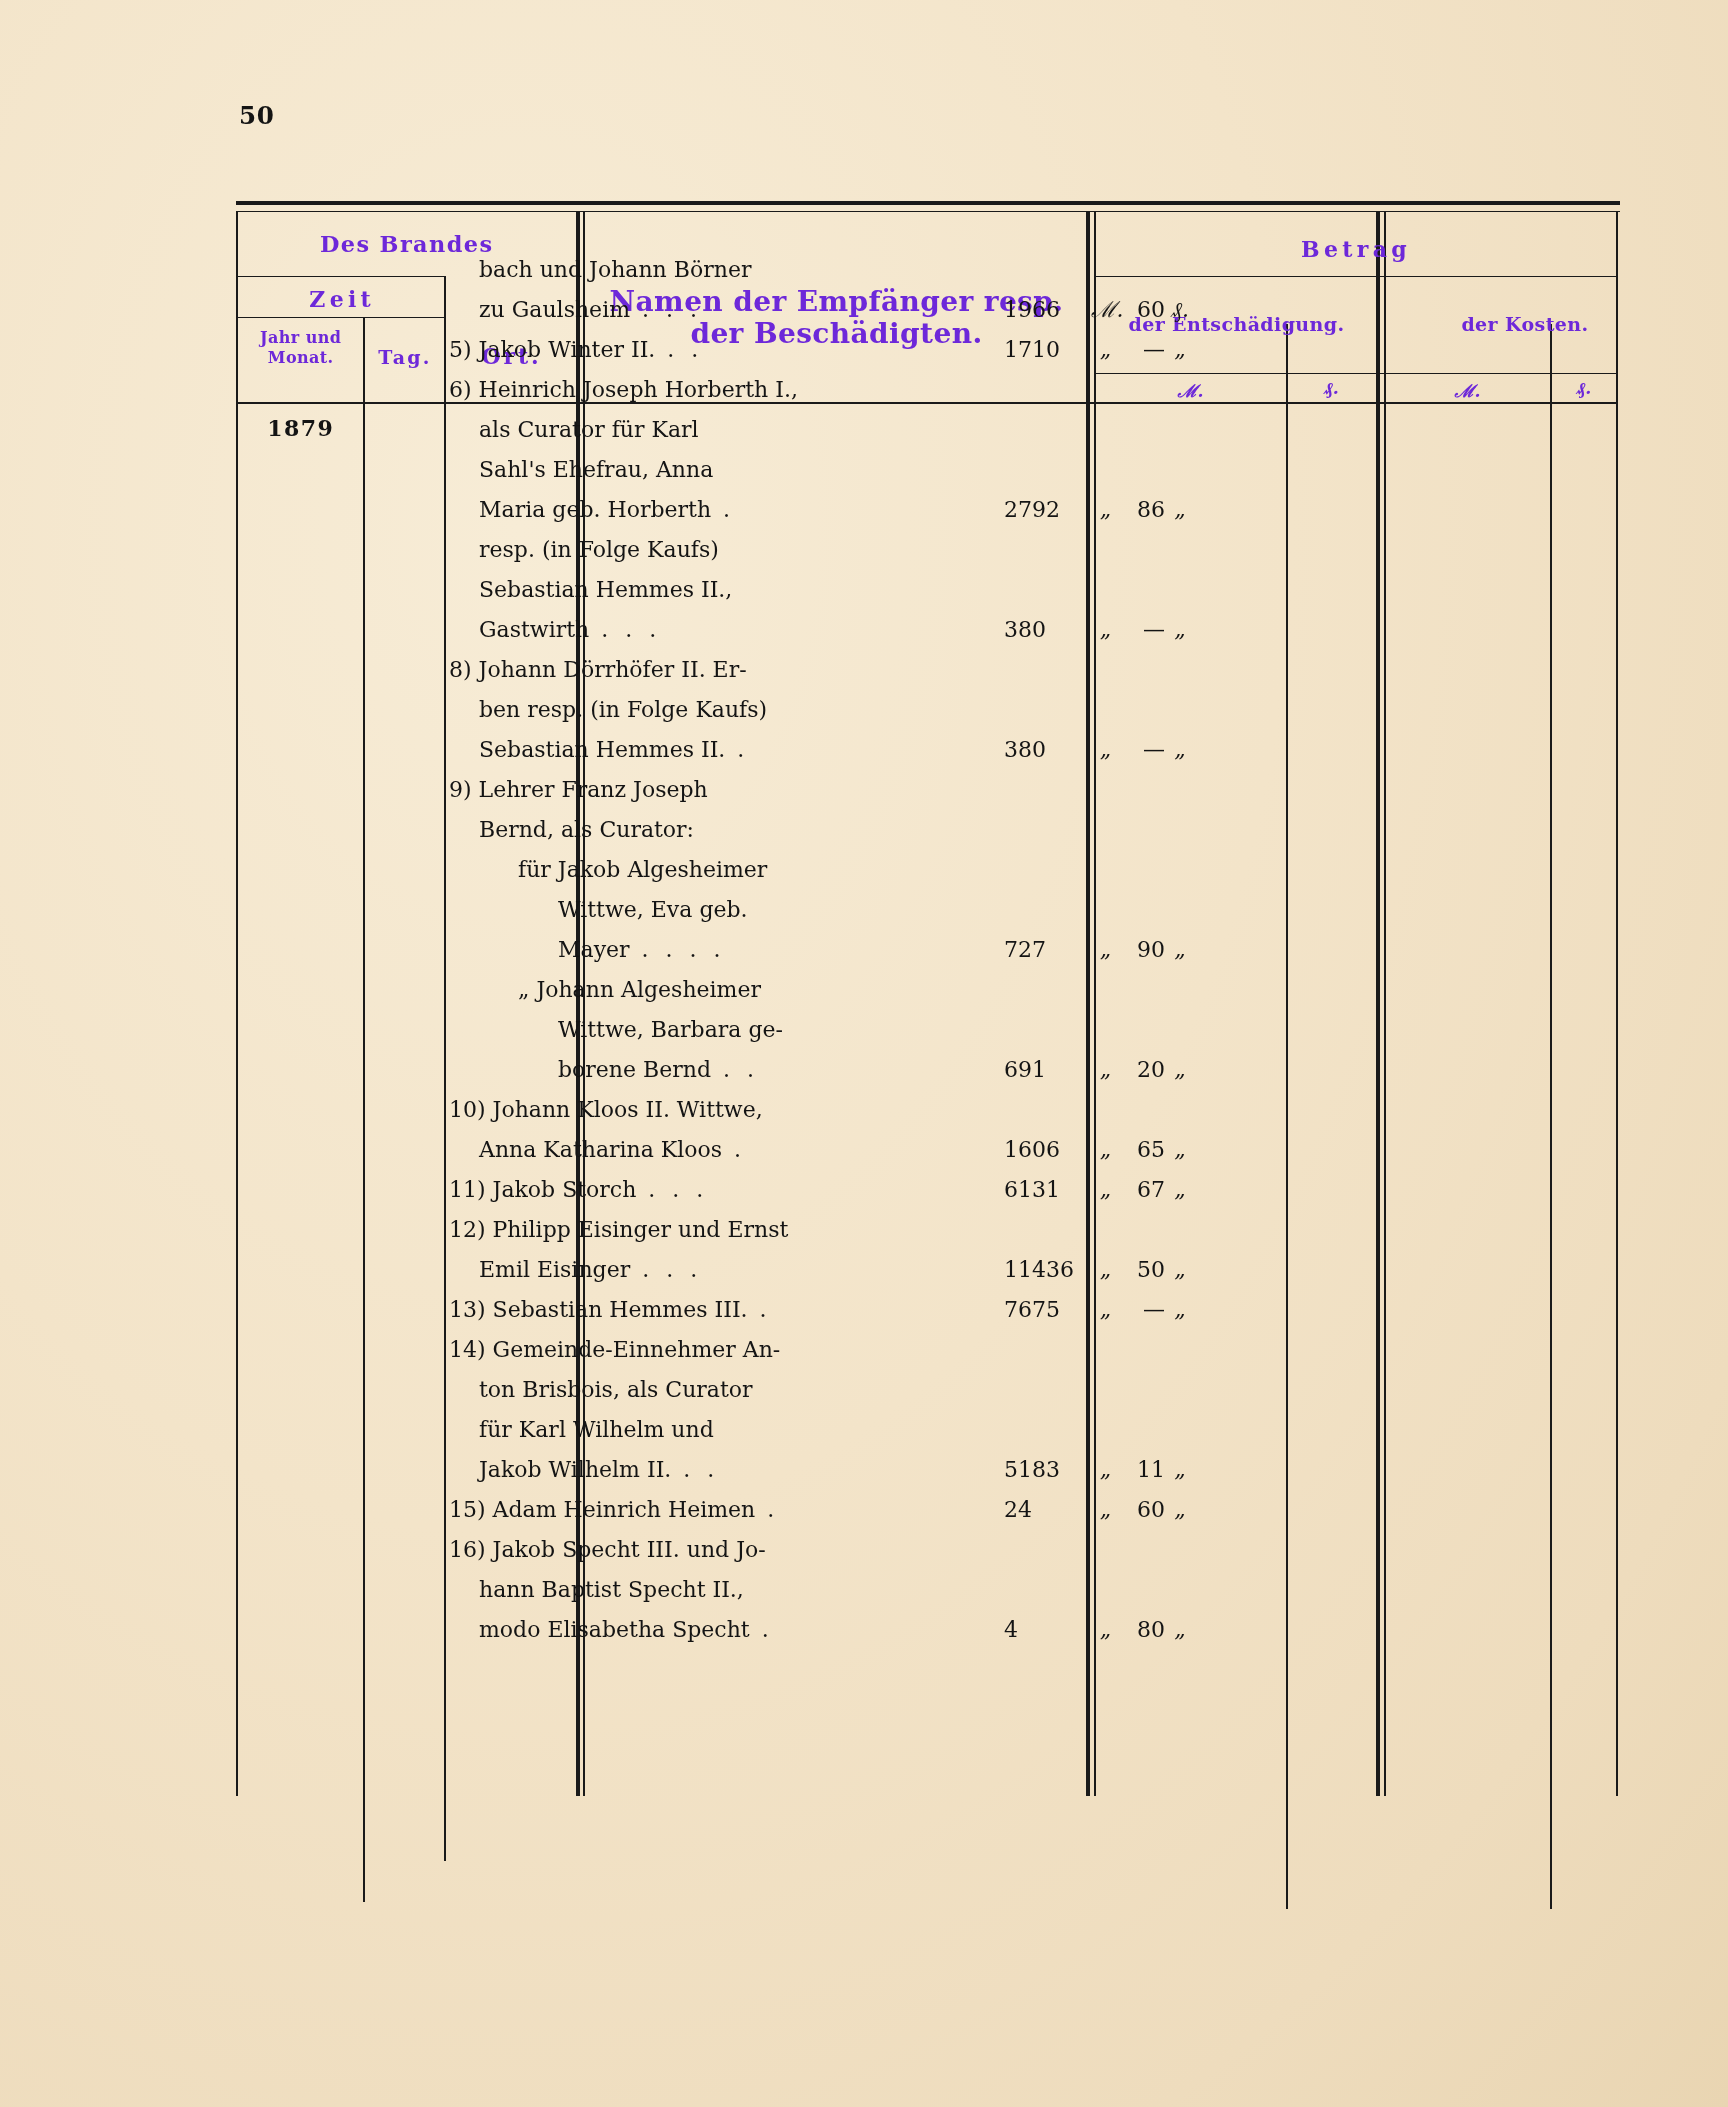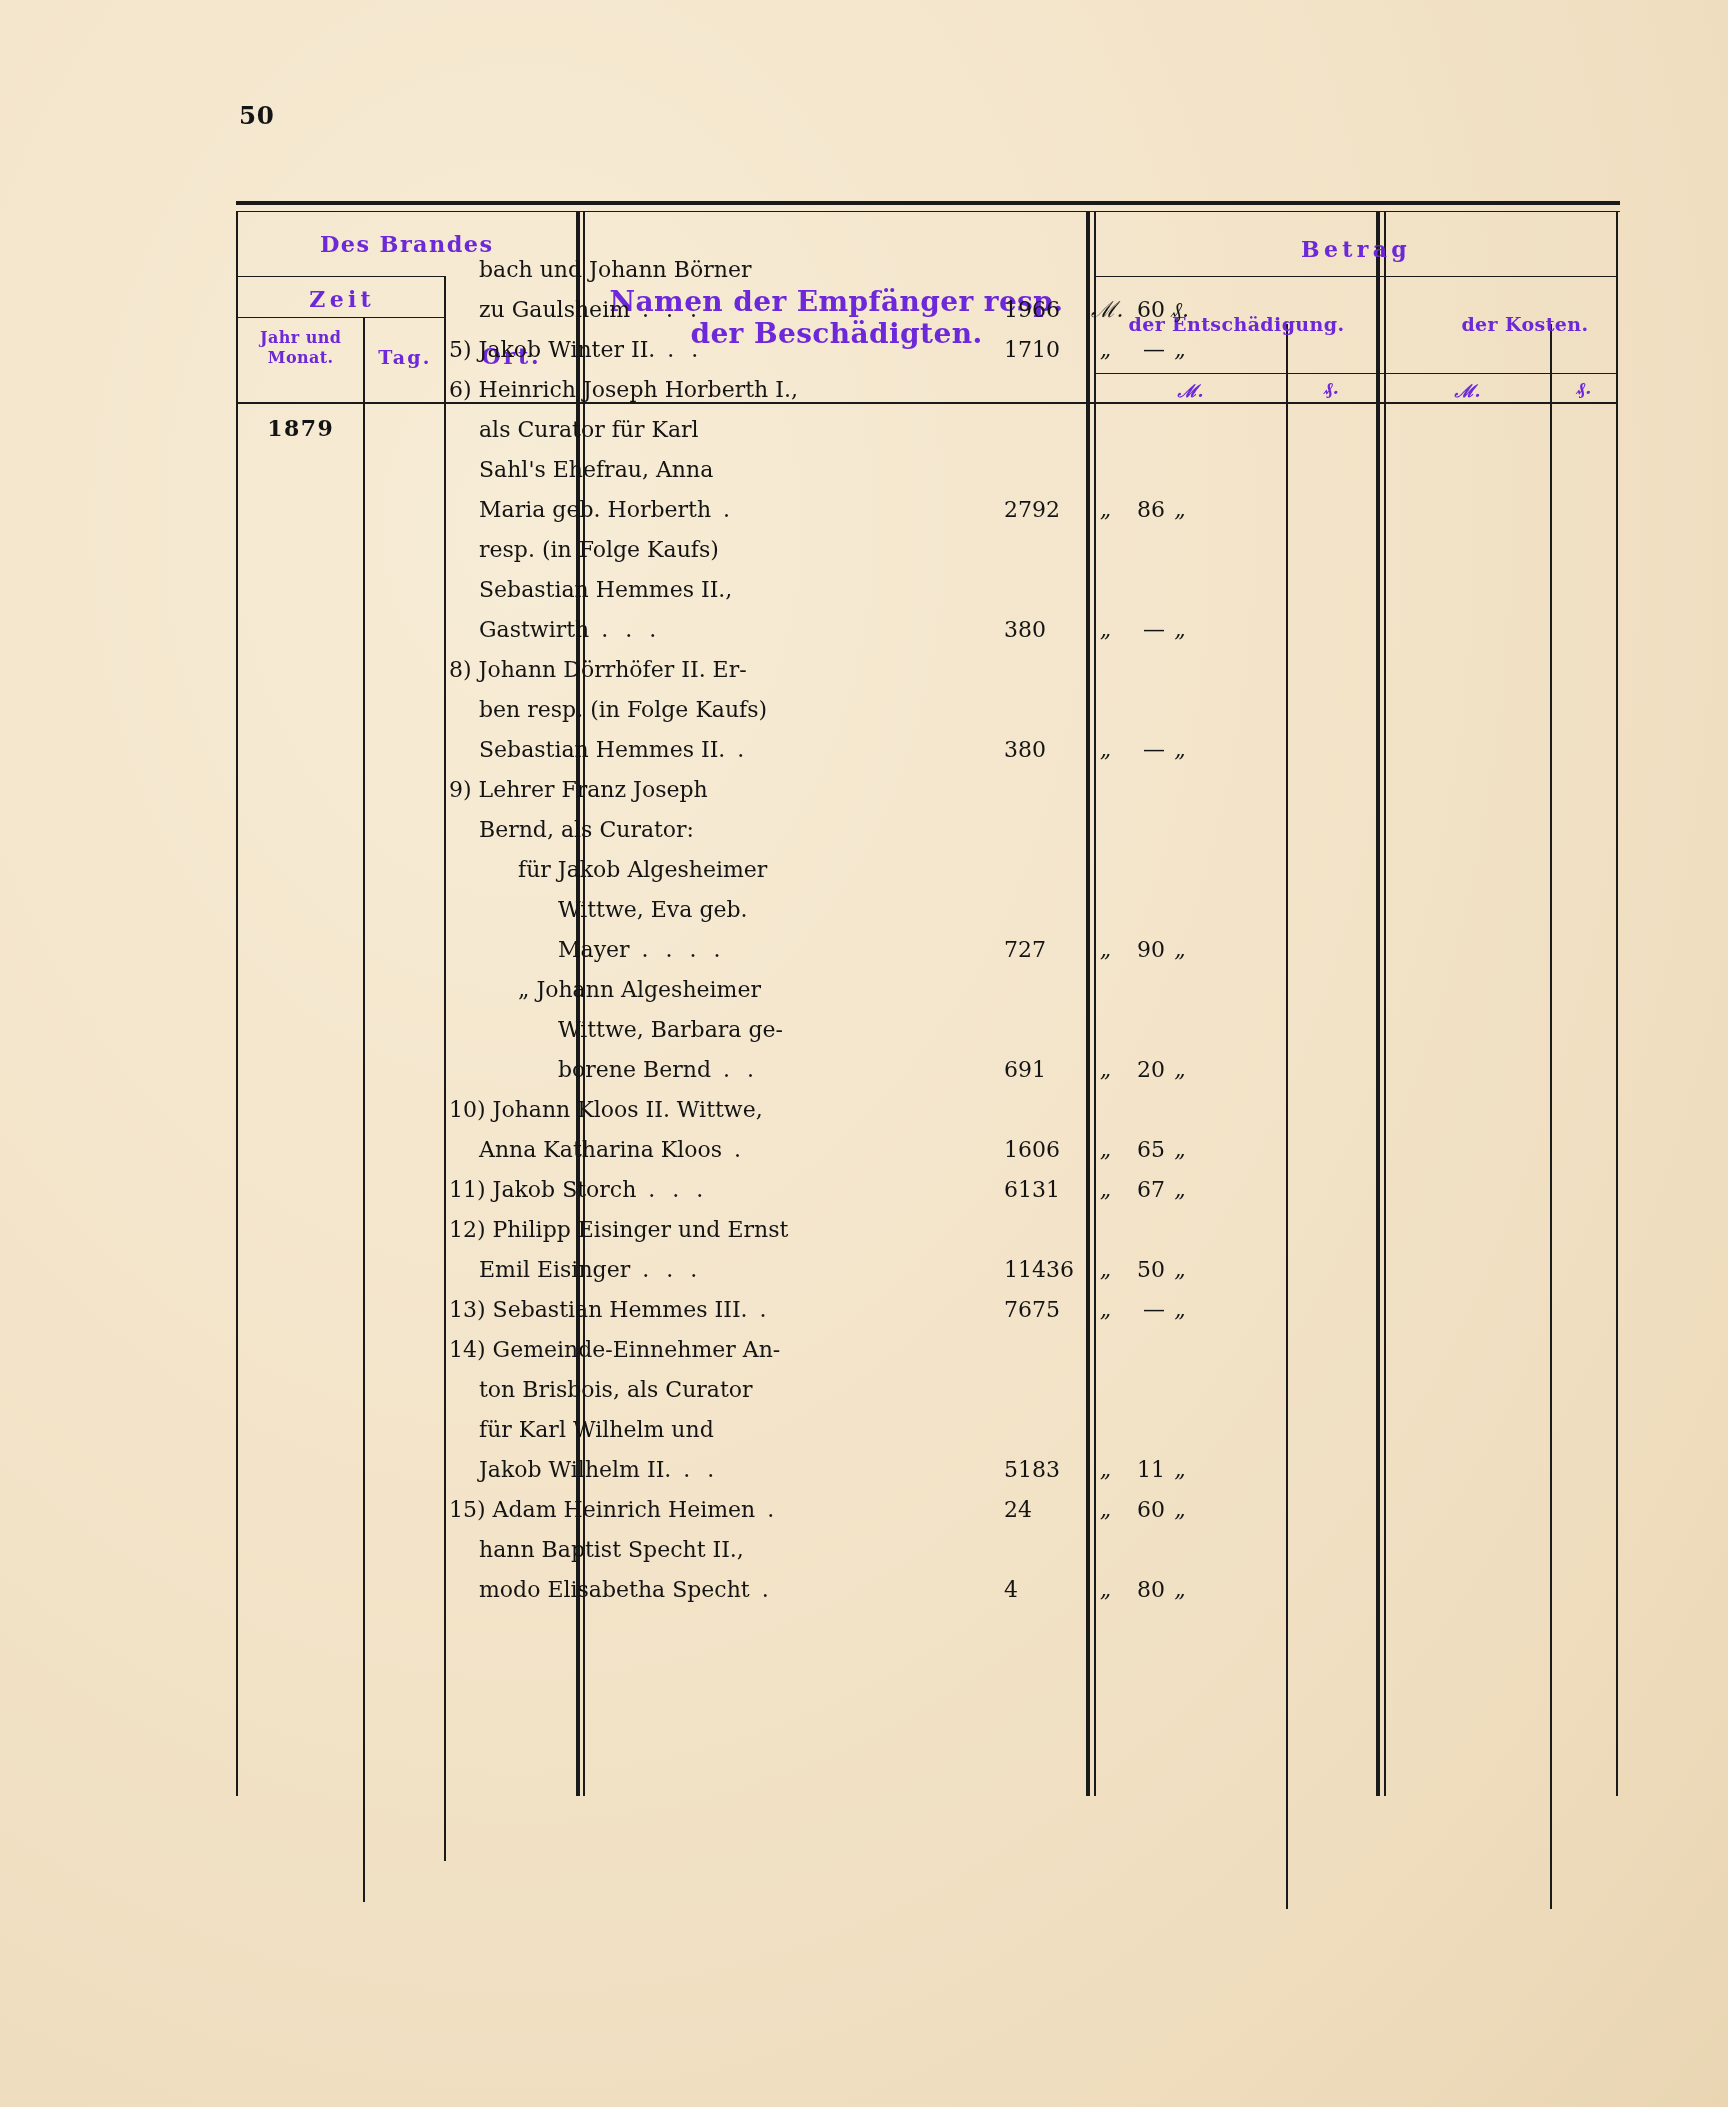--- a/index.html
+++ b/index.html
@@ -286,20 +286,23 @@
     </div>
     <div class="entry-line">
       <div class="txt ind1">Jakob Wilhelm II.<span class="dots">  . .</span></div>
       <div class="amount"><span class="amt-val">5183</span><span class="amt-m">„</span><span class="amt-p">11</span><span class="amt-pf">„</span></div>
     </div>
     <div class="entry-line">
       <div class="txt ind0">15) Adam Heinrich Heimen<span class="dots">  .</span></div>
       <div class="amount"><span class="amt-val">24</span><span class="amt-m">„</span><span class="amt-p">60</span><span class="amt-pf">„</span></div>
     </div>
     <div class="entry-line">
+      <div class="txt ind0">16) Jakob Specht III. und Jo-</div>
+    </div>
+    <div class="entry-line">
       <div class="txt ind1">hann Baptist Specht II.,</div>
     </div>
     <div class="entry-line">
       <div class="txt ind1">modo Elisabetha Specht<span class="dots">  .</span></div>
       <div class="amount"><span class="amt-val">4</span><span class="amt-m">„</span><span class="amt-p">80</span><span class="amt-pf">„</span></div>
     </div>
   </div>
 
 
 </body></html>

